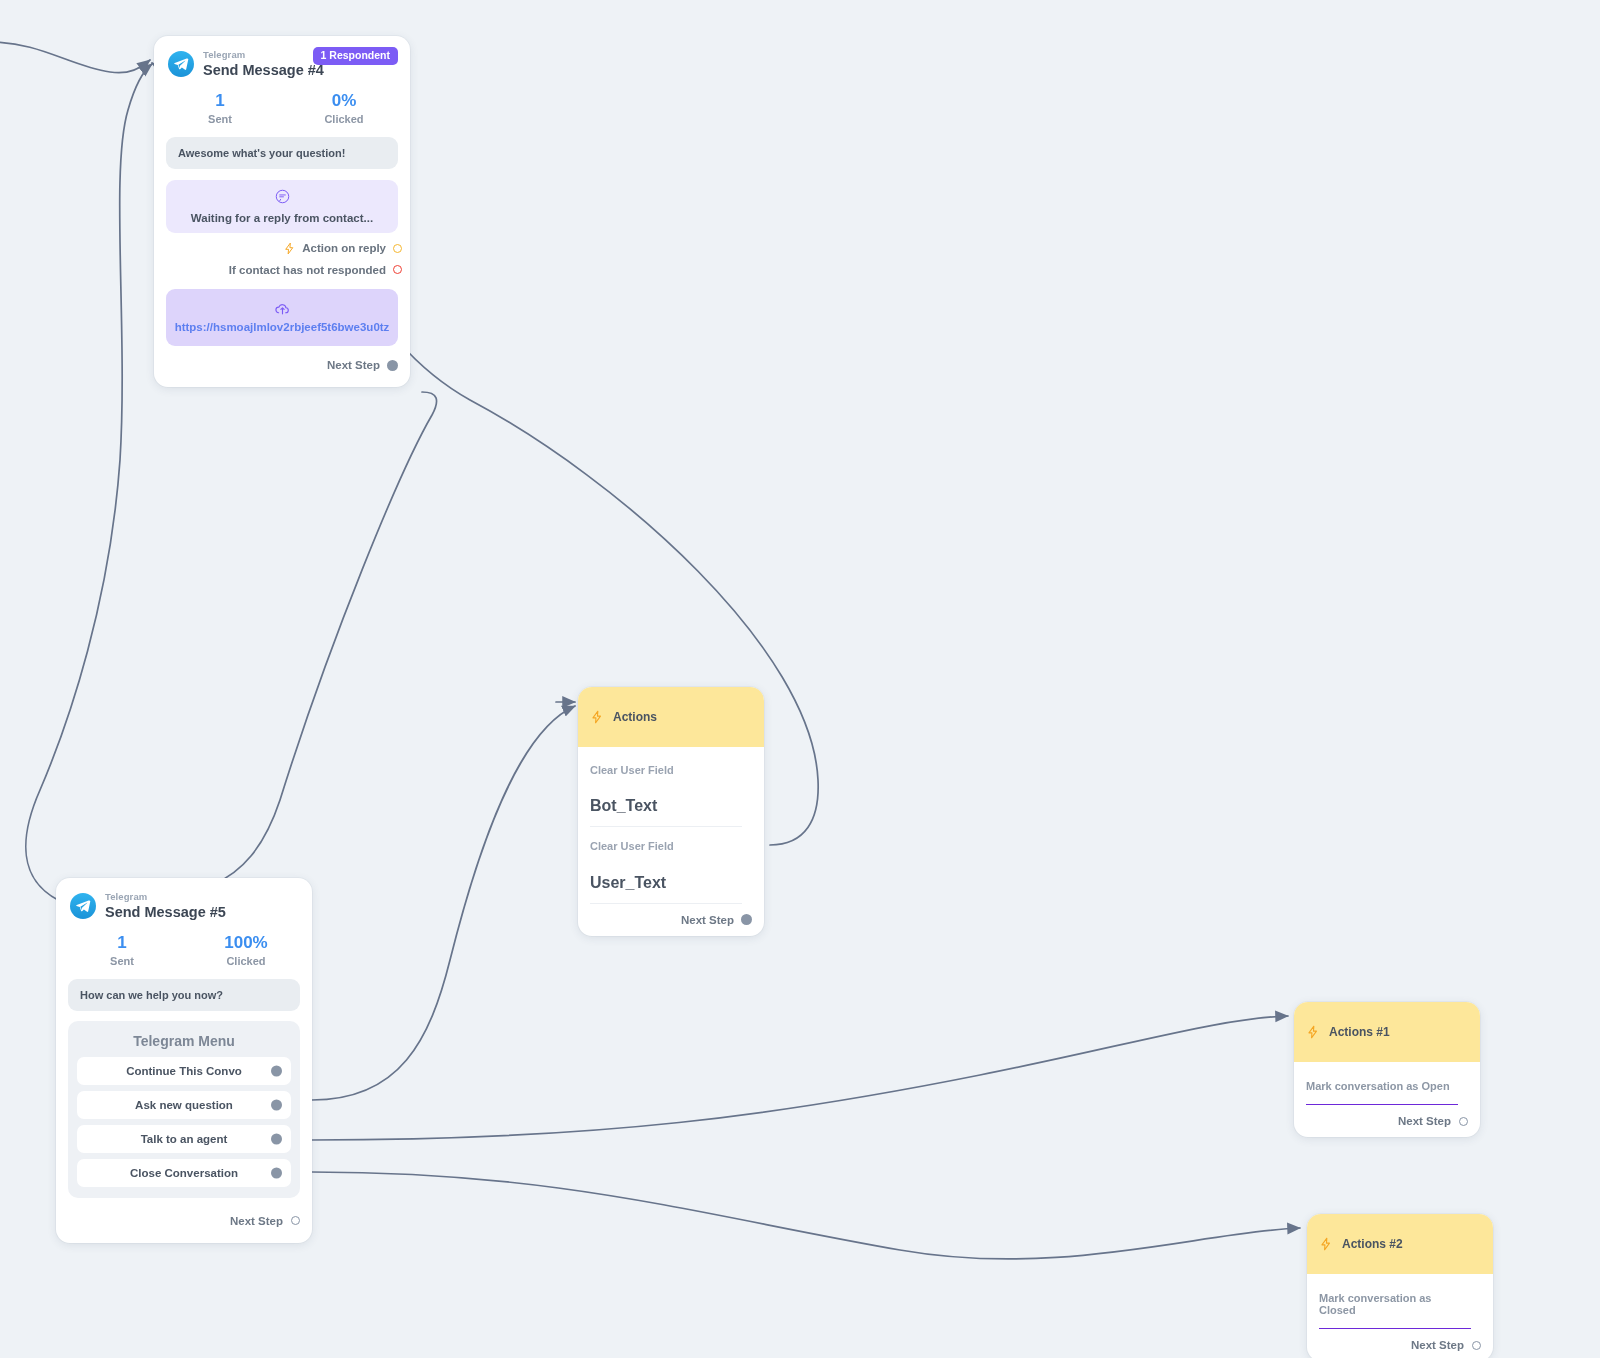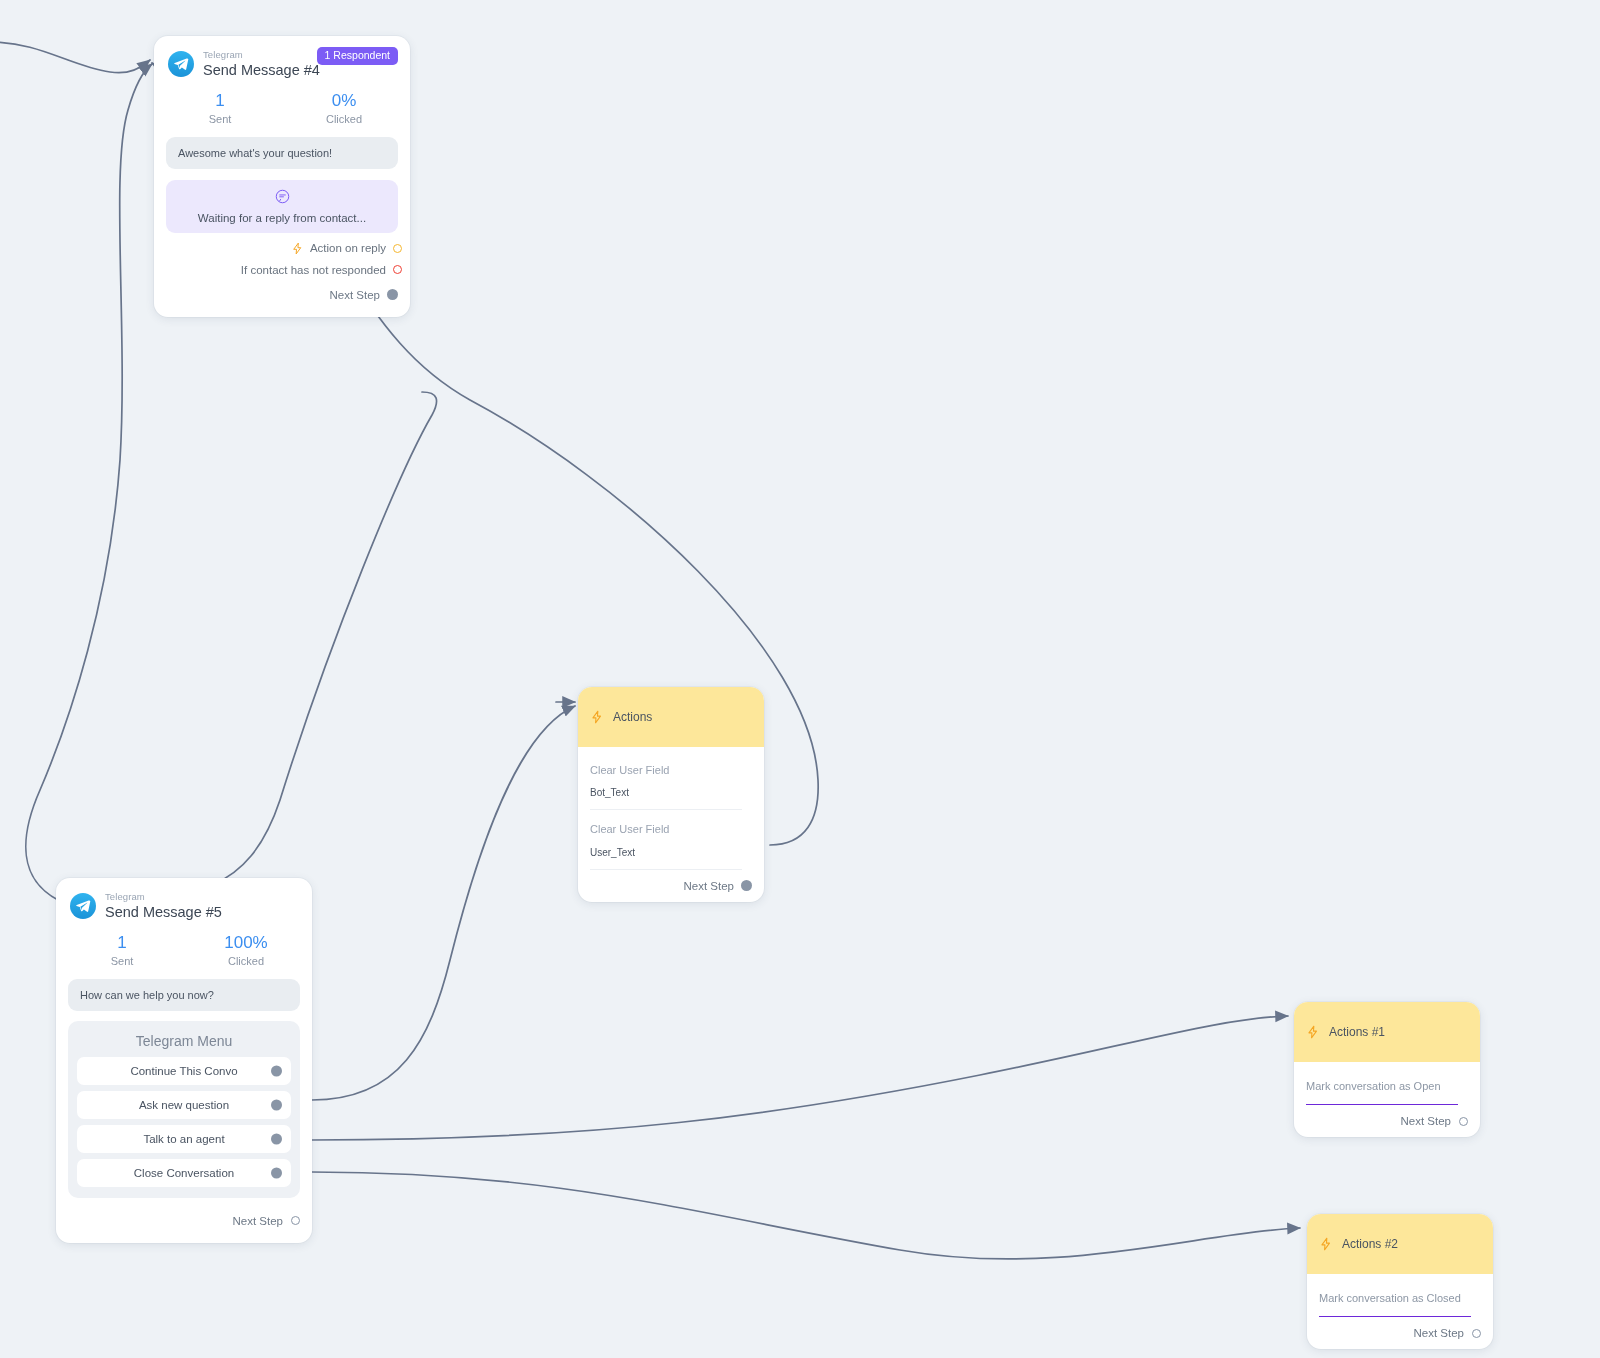--- a/index.html
+++ b/index.html
@@ -9,20 +9,21 @@
     height: 1358px;
     overflow: hidden;
     background: #eef2f6;
     font-family: "Liberation Sans", sans-serif;
   }
   #canvas {
     position: relative;
     width: 1600px;
     height: 1022px;
     background: #eef2f6;
+    font-weight: bold;
   }
   #edges {
     position: absolute;
     inset: 0;
     width: 1600px;
     height: 1358px;
     pointer-events: none;
     z-index: 1;
   }
   .node {
@@ -183,21 +184,21 @@
     font-size: 12px;
     color: #4a5462;
   }
   .act-head svg { width: 14px; height: 14px; flex: 0 0 auto; }
   .act-body { padding: 4px 22px 0 12px; }
   .act-item {
     padding: 12px 0 11px 0;
     border-bottom: 1px solid #eceff3;
   }
   .act-label { font-size: 11px; color: #9aa3b1; line-height: 1.4; }
-  .act-value { font-size: 10px; color: #4a5462; margin-top: 9px; }
+  .act-value { font-size: 16px; color: #4a5462; margin-top: 19px; }
   .act-single { font-size: 11px; color: #8d97a5; padding: 14px 0 12px 0; border-bottom: 1px solid #6d28d9; }
   .act-next {
     display: flex; align-items: center; justify-content: flex-end;
     gap: 7px;
     padding: 10px 12px 10px 12px;
     font-size: 11.5px; color: #6d7886;
   }
 </style>
 </head>
 <body>
@@ -272,20 +273,27 @@
       </svg>
       <span>Action on reply</span>
       <span class="ring yellow"></span>
     </div>
 
     <div class="opt-row">
       <span>If contact has not responded</span>
       <span class="ring red"></span>
     </div>
 
+    <div class="link-block">
+      <svg viewBox="0 0 24 24">
+        <path d="M6.5 18a4 4 0 0 1 .4-8 5.2 5.2 0 0 1 10 1 3.5 3.5 0 0 1-.5 7" fill="none" stroke="#7c5cf5" stroke-width="1.6" stroke-linecap="round"></path>
+        <path d="M12 19.5V11M12 11l-2.3 2.3M12 11l2.3 2.3" fill="none" stroke="#7c5cf5" stroke-width="1.6" stroke-linecap="round" stroke-linejoin="round"></path>
+      </svg>
+      <div class="link-url">https://hsmoajlmlov2rbjeef5t6bwe3u0tz</div>
+    </div>
 
     <div class="next-step">
       <span>Next Step</span>
       <span class="dot-filled"></span>
     </div>
   </div>
 
   <div class="node tg-node" style="left:56px; top:878px;">
     <div class="tg-head">
       <div class="tg-avatar">

